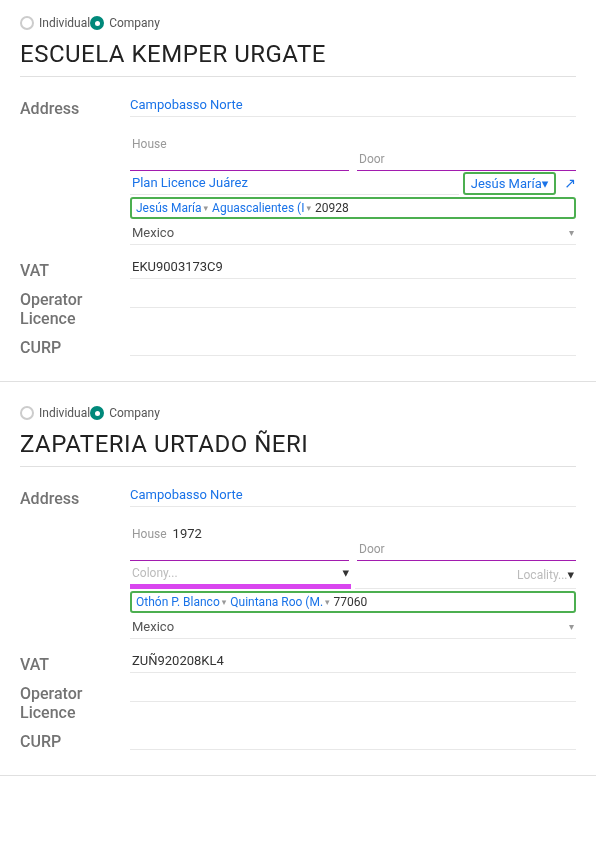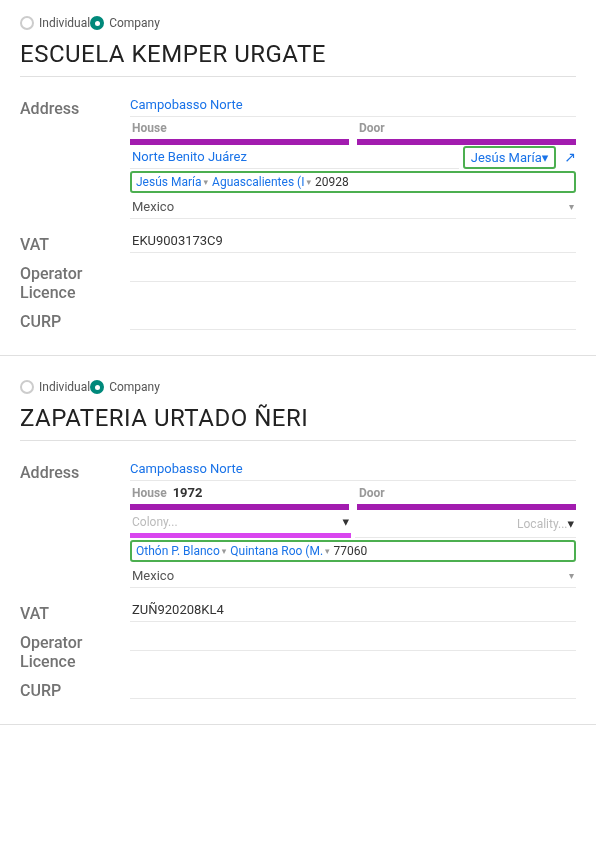--- a/index.html
+++ b/index.html
@@ -198,31 +198,31 @@
 
     .house-door-row {
       display: flex;
       gap: 8px;
     }
 
     .house-field, .door-field {
       display: flex;
       align-items: center;
       gap: 6px;
-      border-bottom: 6px solid #a21caf;
-      padding: 4px 2px;
-      font-weight: bold;
+      border-bottom: 1px solid #a21caf;
+      padding: 4px 2px;
     }
 
     .house-field {
       flex: 1;
     }
 
     .door-field {
       flex: 1;
+      margin-top: 31px;
     }
 
     .field-sublabel {
       color: #999;
       font-size: 12px;
       min-width: fit-content;
     }
 
     .field-value {
       color: #333;
@@ -289,21 +289,21 @@
             <span class="field-value"></span>
           </div>
           <div class="door-field">
             <span class="field-sublabel">Door</span>
             <span class="field-value"></span>
           </div>
         </div>
 
 
         <div class="full-width-row">
-          <span class="plan-benito-field">Norte Benito Juárez</span>
+          <span class="plan-benito-field">Plan Licence Juárez</span>
           <div class="jesus-maria-dropdown-box">
             <span>Jesús María</span>
             <span class="chevron">▾</span>
           </div>
           <span class="external-link-icon">↗</span>
         </div>
 
         <div class="highlighted-row">
           <div class="dropdown-item">
             <span>Jesús María</span>

